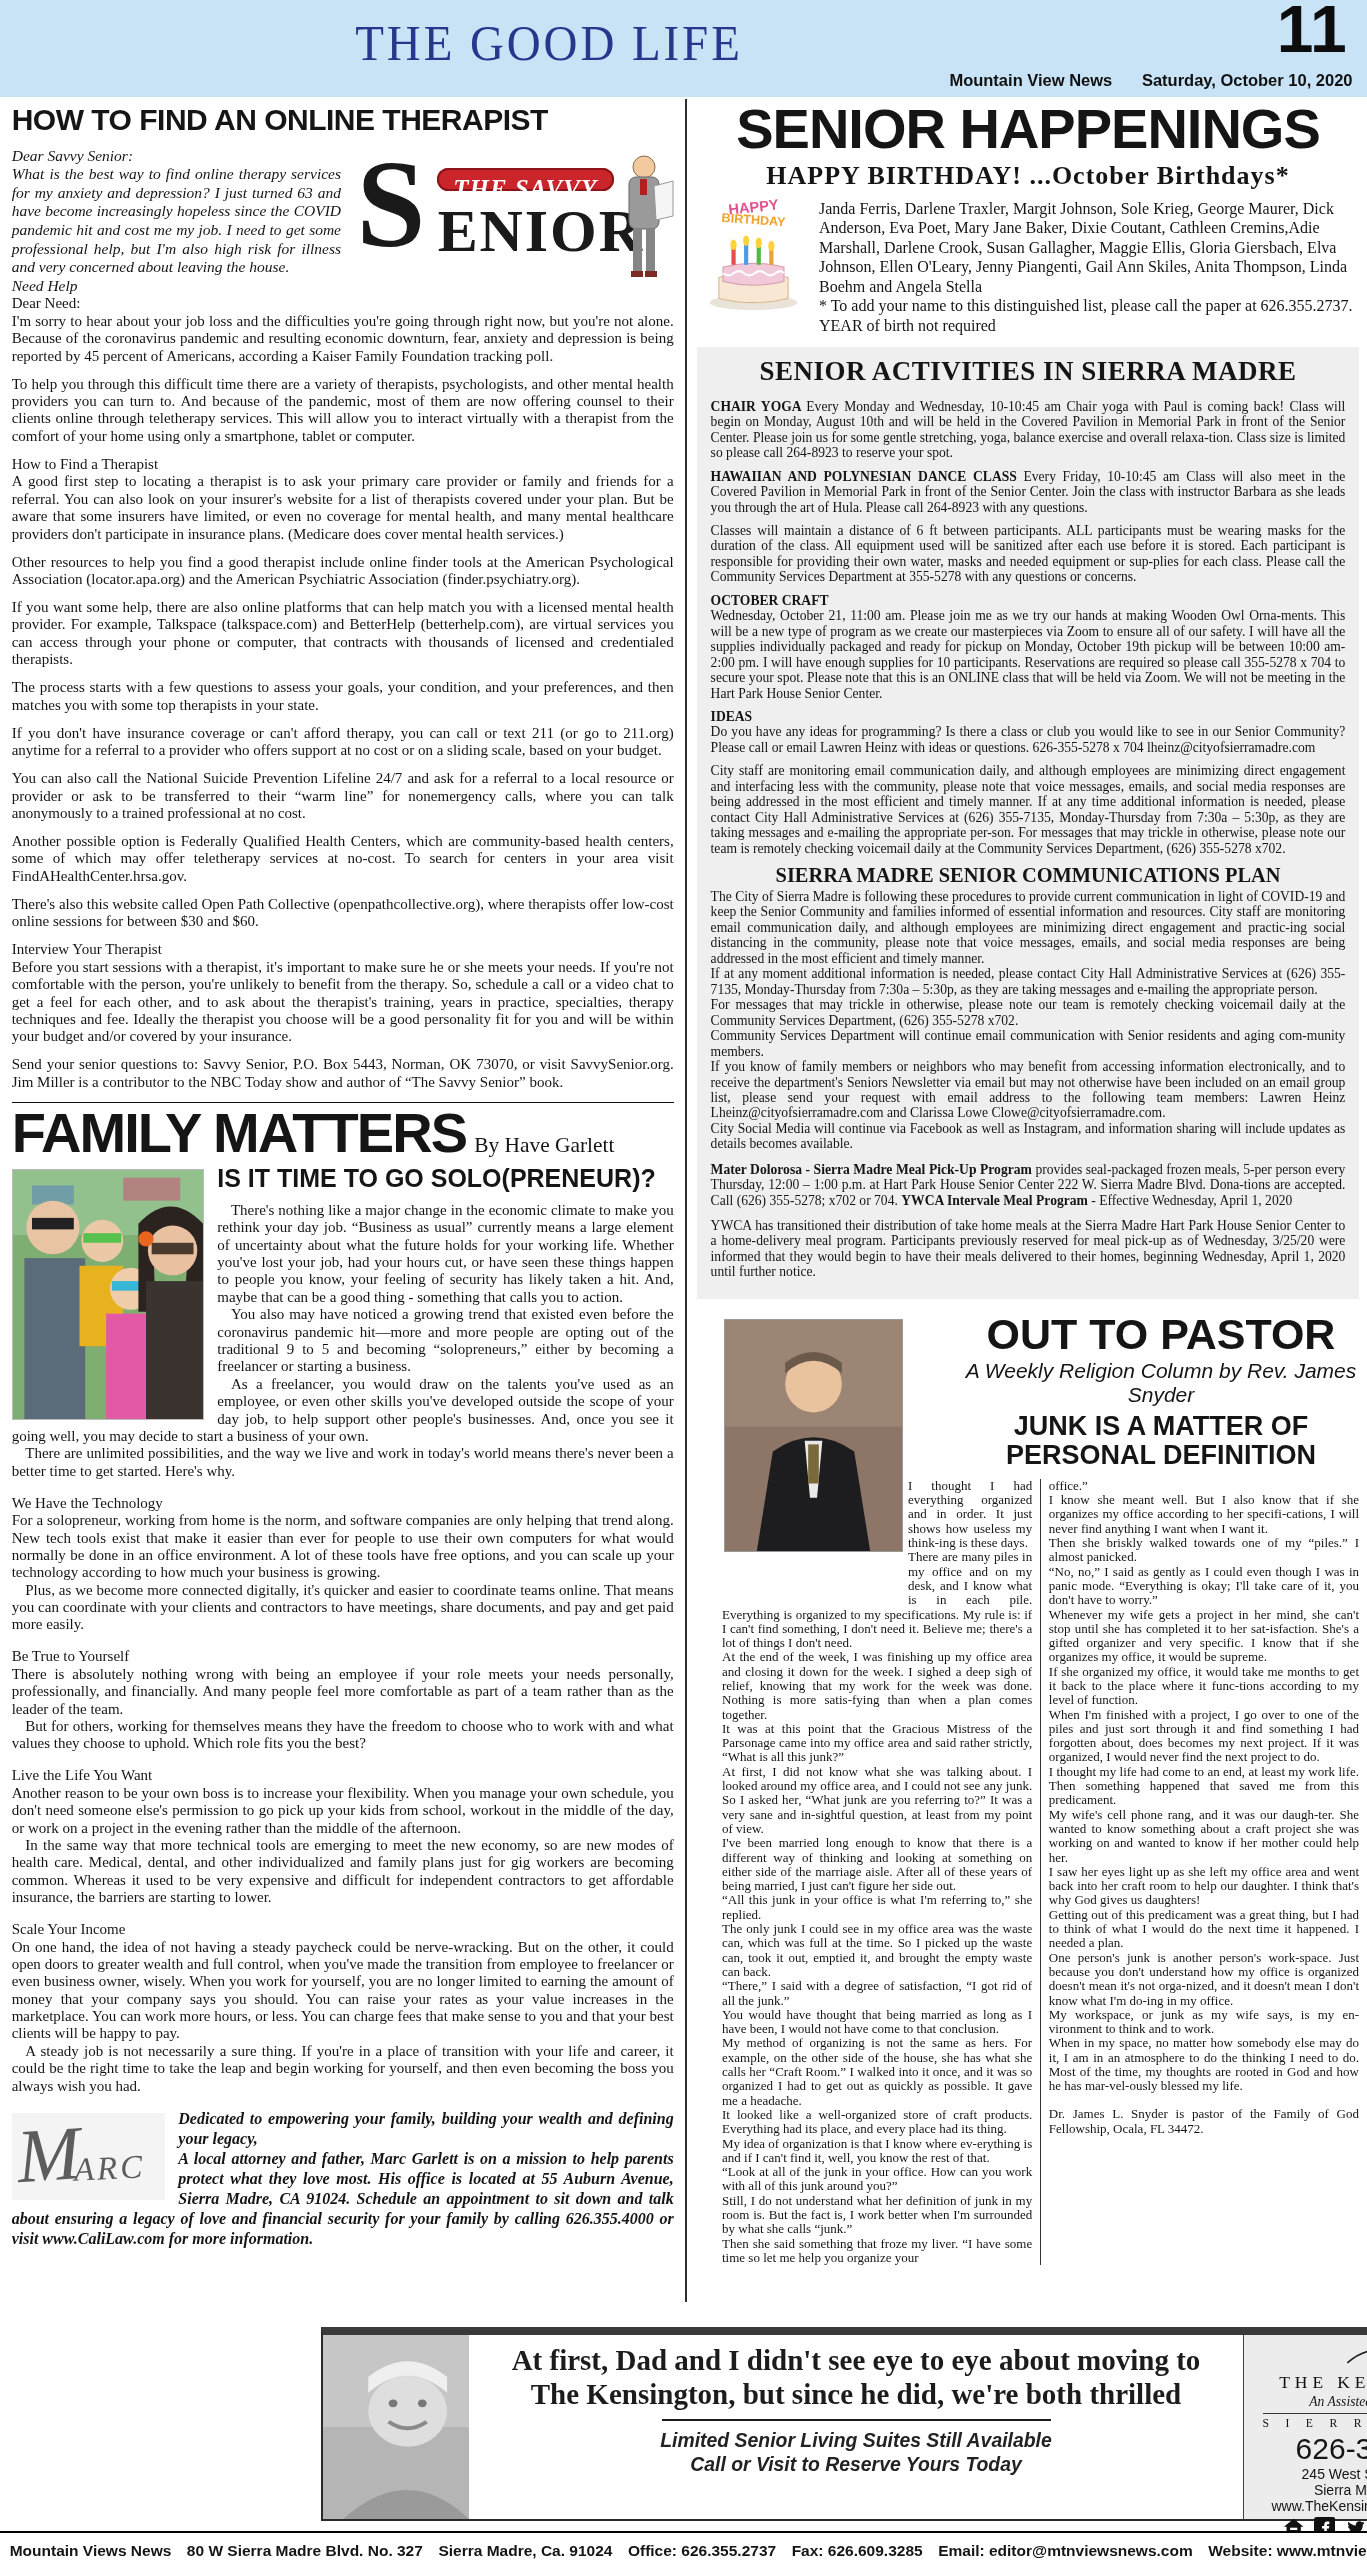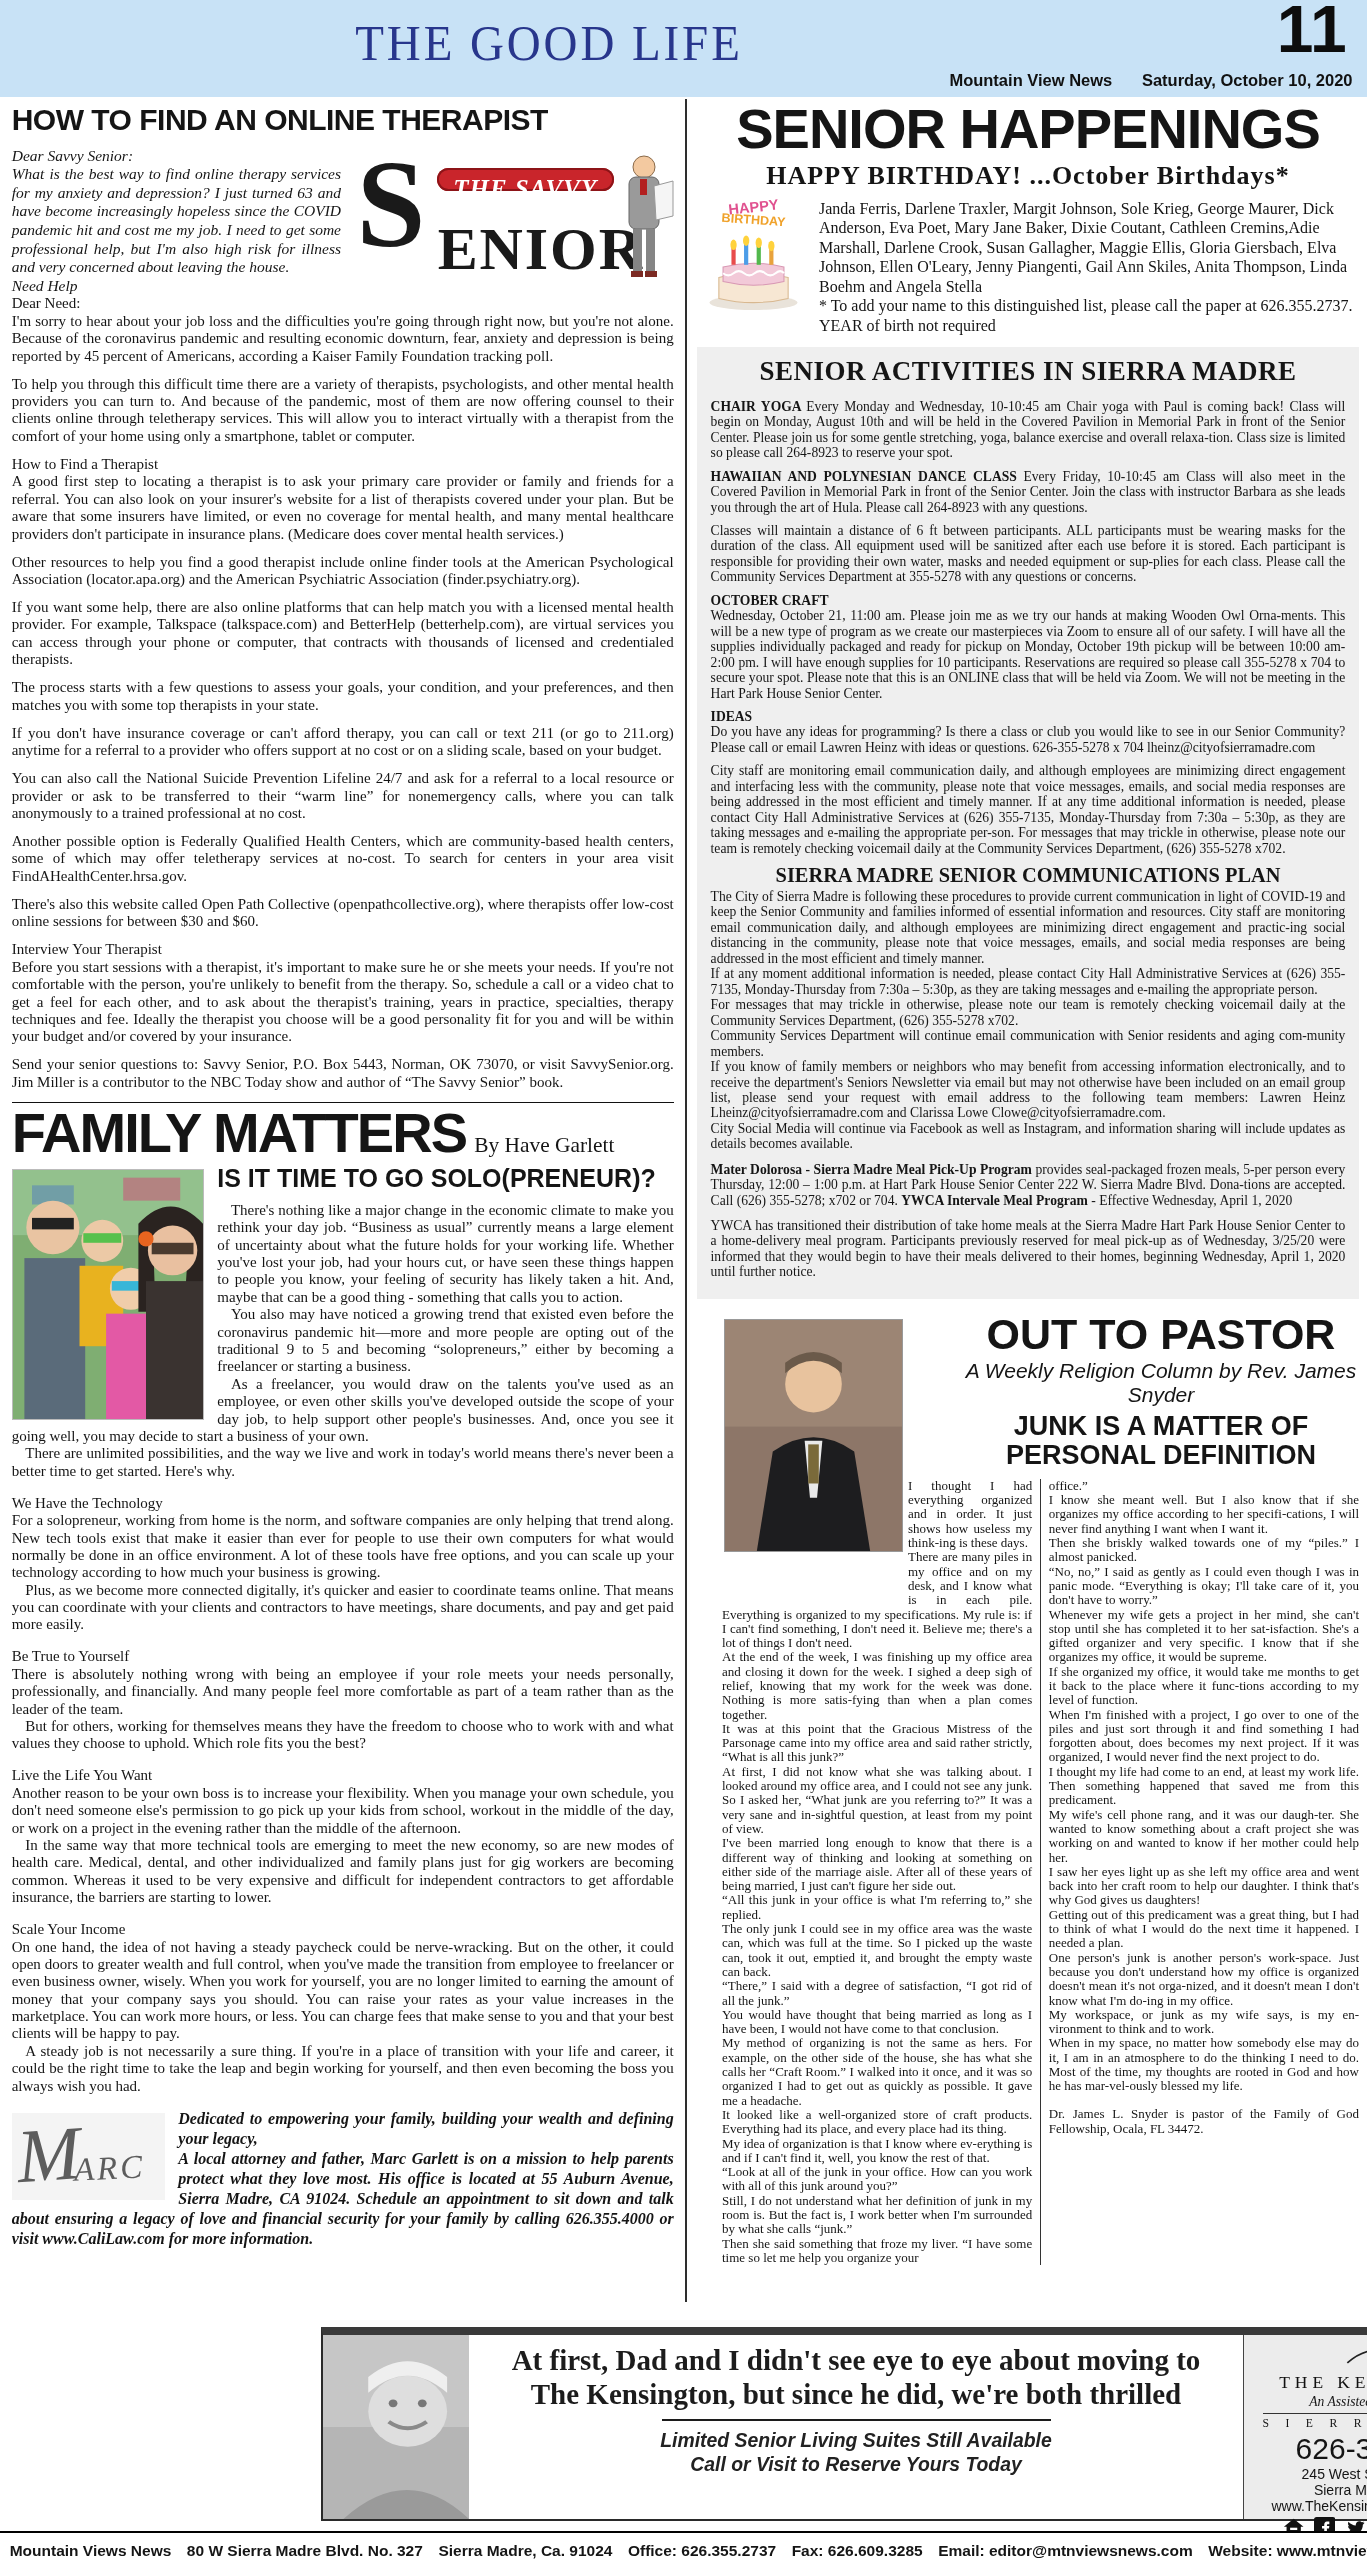--- a/index.html
+++ b/index.html
@@ -22,21 +22,21 @@
   
   .left-col{position:absolute;left:11.7px;top:103px;width:662px;}
   .savvy-hl{margin:0 0 9.7px;font-family:"Liberation Sans",sans-serif;font-weight:bold;
             font-size:30px;letter-spacing:-0.5px;}
   .savvy-logo{float:right;width:321px;height:148px;position:relative;margin:1.9px 0 3.9px 11.7px;}
   .logo-s{position:absolute;left:3.9px;top:-5.8px;font-family:"Liberation Serif",serif;
           font-weight:bold;font-size:124px;line-height:1;color:#1a1a1a;}
   .logo-badge{position:absolute;left:84px;top:19.4px;width:177px;height:23px;background:#c9252b;
               border-radius:11.7px;color:#fff;font-style:italic;font-weight:bold;font-size:25px;
               line-height:41px;text-align:center;letter-spacing:1px;box-shadow:0 0 0 1.9px #8d1418 inset;}
-  .logo-enior{position:absolute;left:85px;top:70px;font-family:"Liberation Serif",serif;
+  .logo-enior{position:absolute;left:85px;top:52px;font-family:"Liberation Serif",serif;
               font-weight:bold;font-size:60px;line-height:1;letter-spacing:1.9px;color:#1a1a1a;}
   .logo-man{position:absolute;right:0;top:1.9px;width:60px;height:138px;}
   .letter{font-style:italic;font-size:15.5px;line-height:1.2;}
   .letter .lb{text-align:justify;}
   .savvy-body{clear:none;}
   .bp{font-size:15px;line-height:1.16;text-align:justify;margin:0 0 10.7px;}
   .phead{display:block;}
 
   .fm-rule{border-top:1.9px solid #111;margin:3.9px 0 1.9px;clear:both;}
   .fm-titlebar{margin:1.9px 0 3.9px;}

